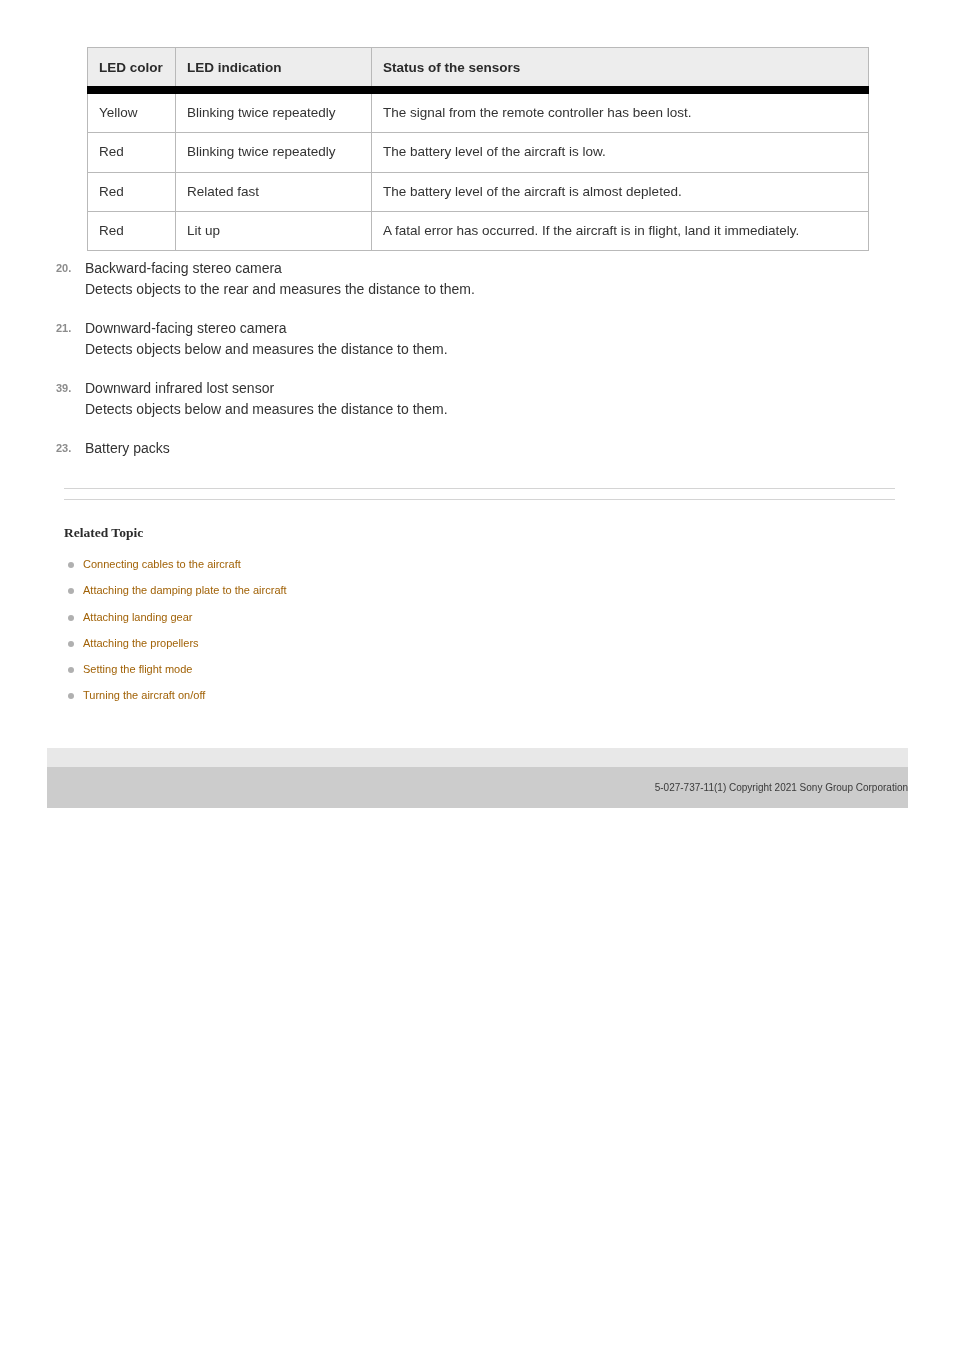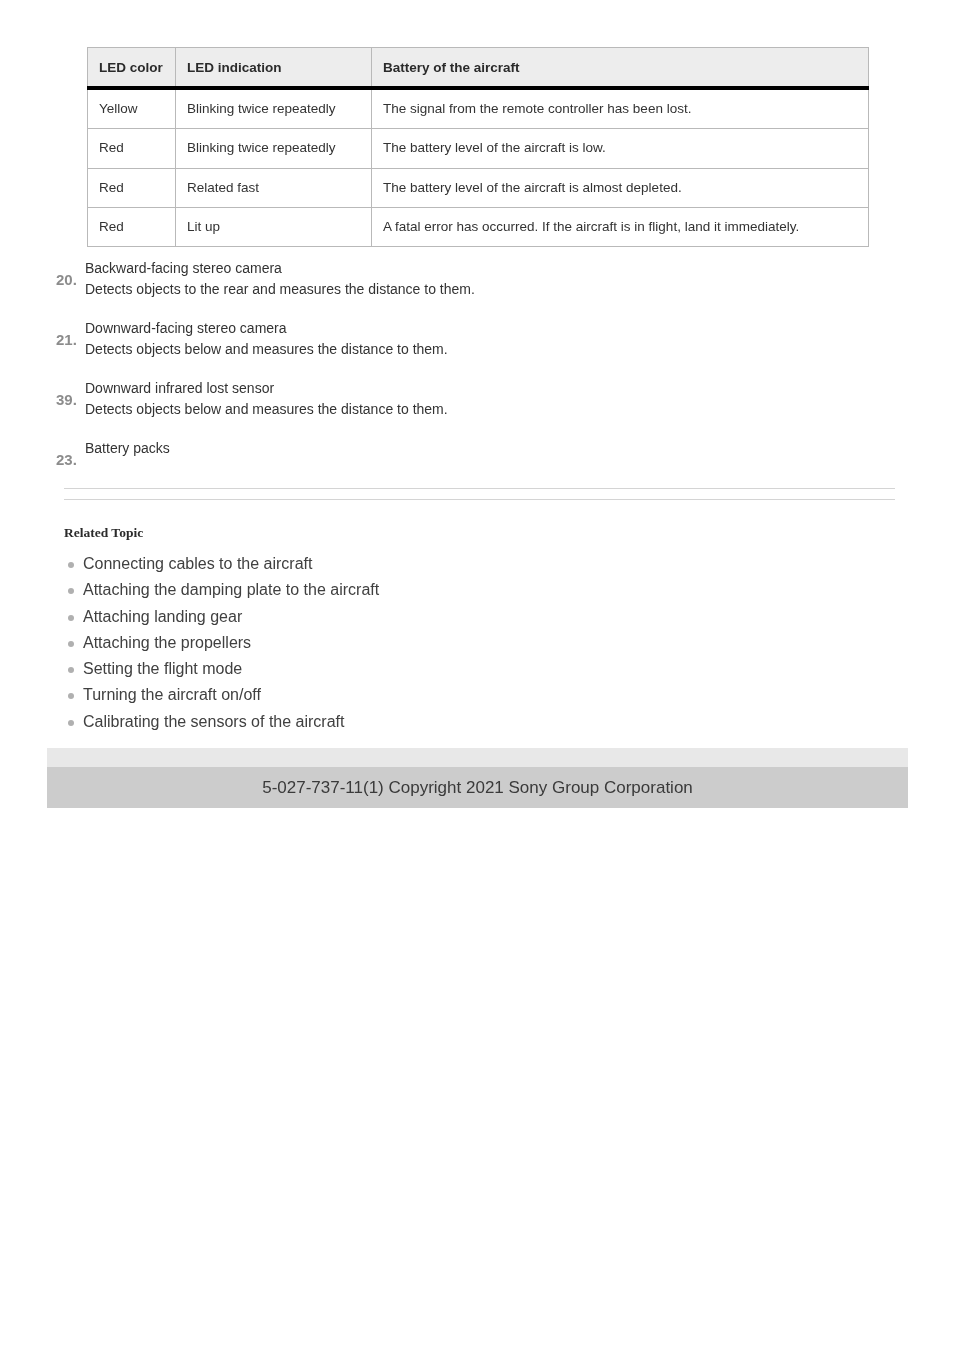--- a/index.html
+++ b/index.html
@@ -44,21 +44,21 @@
     border: 1px solid #b9b9b9;
     padding: 9px 11px;
     text-align: left;
     vertical-align: middle;
     line-height: 1.35;
     color: #333333;
   }
   table.led-table thead th {
     background: #ededed;
     font-weight: bold;
-    border-bottom: 4px solid #000000;
+    border-bottom: 8px solid #000000;
     color: #2b2b2b;
     padding-top: 11px;
   }
   table.led-table tbody td {
     background: #ffffff;
     font-weight: normal;
     padding-top: 10px;
     padding-bottom: 10px;
   }
 
@@ -73,26 +73,26 @@
     position: relative;
     padding-left: 29px;
     margin-bottom: 19px;
     font-size: 14px;
     line-height: 20.5px;
   }
   .num-item:last-child { margin-bottom: 4px; }
   .num-marker {
     position: absolute;
     left: 0;
-    top: 12px;
+    top: 0;
     width: 26px;
     text-align: left;
     font-weight: bold;
     color: #8c8c8c;
-    font-size: 15px;
+    font-size: 11px;
     line-height: 20.5px;
   }
   .num-title {
     display: block;
     color: #333333;
   }
   .num-desc {
     display: block;
     color: #333333;
   }
@@ -138,23 +138,23 @@
   .related-bullet {
     position: absolute;
     left: 4px;
     top: 11px;
     width: 6px;
     height: 6px;
     border-radius: 50%;
     background: #b0b0b0;
   }
   .related-link {
-    color: #404040;
+    color: #a16207;
     text-decoration: none;
-    font-size: 16px;
+    font-size: 11px;
   }
 
   
   .footer-band-light {
     position: absolute;
     left: 47px;
     top: 748px;
     width: 861px;
     height: 19px;
     background: #e8e8e8;
@@ -165,43 +165,43 @@
     top: 767px;
     width: 861px;
     height: 41px;
     background: #cccccc;
   }
   .footer-text {
     position: absolute;
     left: 47px;
     top: 781px;
     width: 861px;
-    text-align: center;
-    font-size: 17px;
+    text-align: right;
+    font-size: 10px;
     color: #3a3a3a;
     line-height: 14px;
   }
 </style>
 </head>
 <body>
 
 <div class="page">
 
   <div class="led-table-wrap">
     <table class="led-table">
       <colgroup>
         <col class="c1">
           <col class="c2">
           <col class="c3">
       </colgroup>
       <thead>
         <tr>
           <th>LED color</th>
           <th>LED indication</th>
-          <th>Battery of the aircraft</th>
+          <th>Status of the sensors</th>
         </tr>
       </thead>
       <tbody>
         <tr>
           <td>Yellow</td>
           <td>Blinking twice repeatedly</td>
           <td>The signal from the remote controller has been lost.</td>
         </tr>
         <tr>
           <td>Red</td>
@@ -270,23 +270,19 @@
       <a class="related-link" href="#">Attaching the propellers</a>
     </div>
     <div class="related-item">
       <span class="related-bullet"></span>
       <a class="related-link" href="#">Setting the flight mode</a>
     </div>
     <div class="related-item">
       <span class="related-bullet"></span>
       <a class="related-link" href="#">Turning the aircraft on/off</a>
     </div>
-    <div class="related-item">
-      <span class="related-bullet"></span>
-      <a class="related-link" href="#">Calibrating the sensors of the aircraft</a>
-    </div>
   </div>
 
   <div class="footer-band-light"></div>
   <div class="footer-band-dark"></div>
   <div class="footer-text">5-027-737-11(1) Copyright 2021 Sony Group Corporation</div>
 
 </div>
 
 </body></html>

